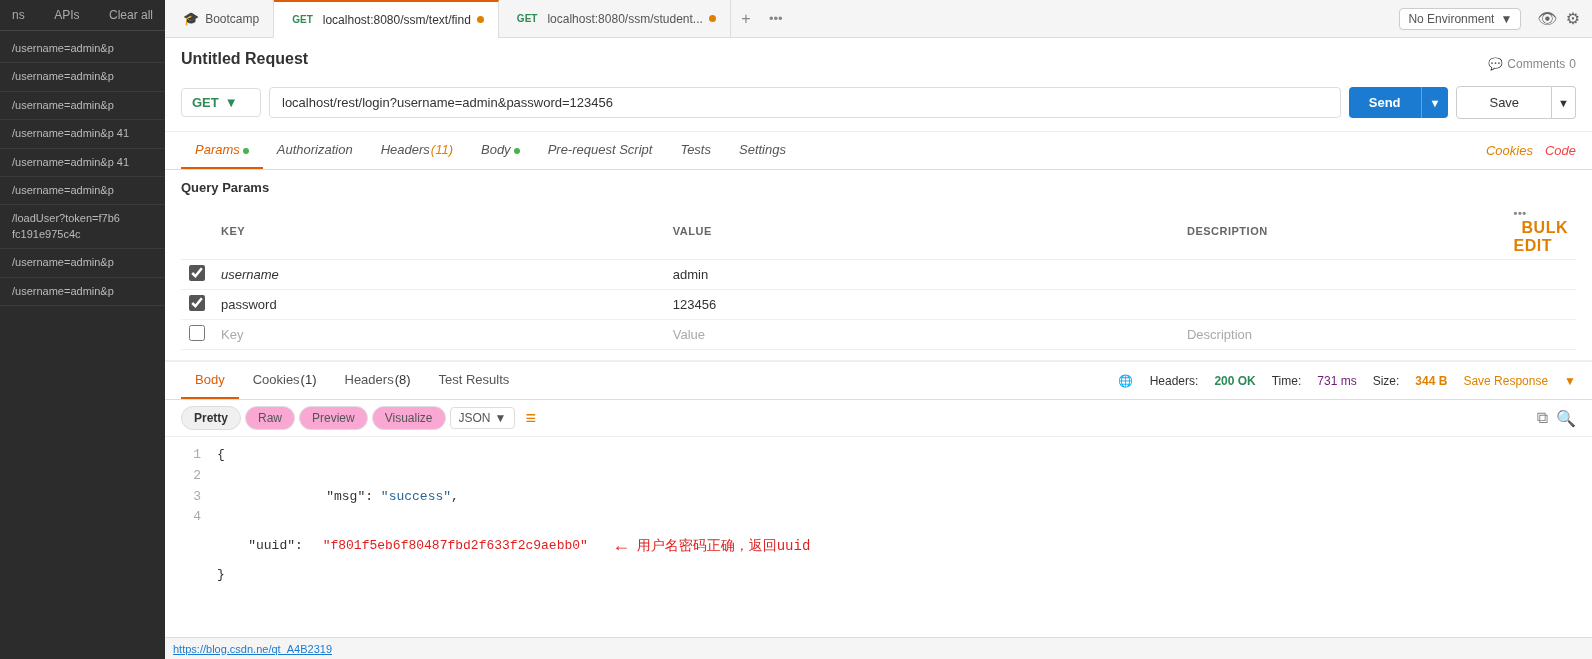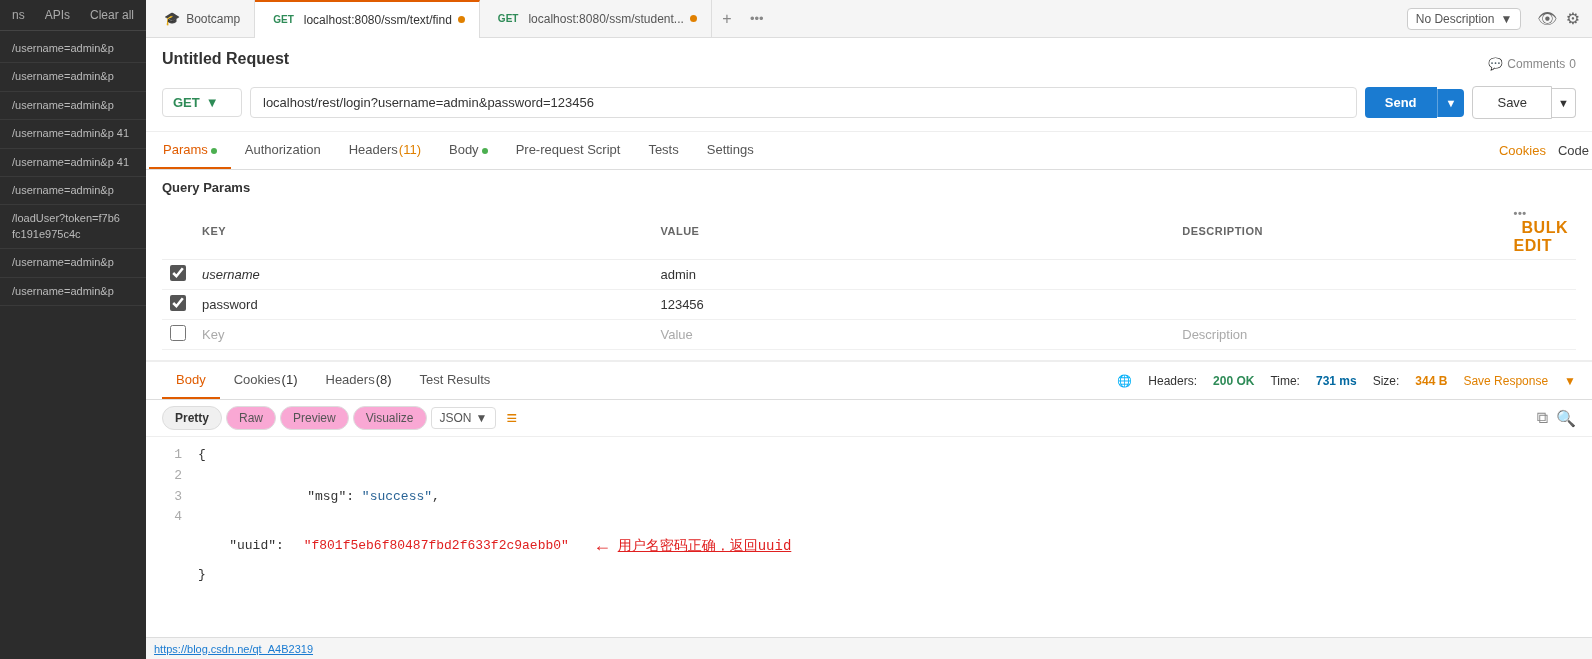--- a/index.html
+++ b/index.html
@@ -1,19 +1,19 @@
 <!DOCTYPE html>
 <html><head>
   <meta charset="utf-8">
   <style>
     * { box-sizing: border-box; margin: 0; padding: 0; }
     body { font-family: -apple-system, BlinkMacSystemFont, 'Segoe UI', sans-serif; font-size: 13px; background: #fff; color: #333; overflow: hidden; height: 659px; display: flex; flex-direction: row; }
 
     
-    .sidebar { width: 146px; background: #2c2c2c; color: #ccc; height: 659px; flex-shrink: 0; display: flex; flex-direction: column; }
+    .sidebar { width: 165px; background: #2c2c2c; color: #ccc; height: 659px; flex-shrink: 0; display: flex; flex-direction: column; }
     .sidebar-header { display: flex; justify-content: space-between; align-items: center; padding: 8px 12px; border-bottom: 1px solid #444; }
     .sidebar-header span { font-size: 12px; color: #aaa; }
     .sidebar-clear { color: #aaa; font-size: 12px; cursor: pointer; }
     .sidebar-items { flex: 1; overflow-y: auto; padding: 4px 0; }
     .sidebar-item { padding: 6px 12px; font-size: 11px; color: #bbb; cursor: pointer; border-bottom: 1px solid #3a3a3a; line-height: 1.4; }
 
     
     .main { flex: 1; display: flex; flex-direction: column; overflow: hidden; }
 
     
@@ -33,34 +33,34 @@
     .top-icon { cursor: pointer; font-size: 16px; }
 
     
     .request-area { padding: 12px 16px; border-bottom: 1px solid #eee; }
     .request-title { font-size: 16px; font-weight: 600; color: #333; margin-bottom: 10px; }
     .url-bar { display: flex; gap: 8px; align-items: center; }
     .method-select { border: 1px solid #ddd; border-radius: 4px; padding: 6px 10px; font-size: 13px; background: #fff; cursor: pointer; display: flex; align-items: center; gap: 6px; color: #2e8b57; font-weight: bold; min-width: 80px; }
     .url-input { flex: 1; border: 1px solid #ddd; border-radius: 4px; padding: 7px 12px; font-size: 13px; color: #333; background: #fff; }
     .send-btn { background: #1a7bd1; color: #fff; border: none; border-radius: 4px 0 0 4px; padding: 8px 20px; font-size: 13px; font-weight: 600; cursor: pointer; }
     .send-dropdown { background: #1a7bd1; color: #fff; border: none; border-left: 1px solid rgba(255,255,255,0.3); border-radius: 0 4px 4px 0; padding: 8px 8px; font-size: 11px; cursor: pointer; }
-    .save-btn { border: 1px solid #ccc; background: #fff; border-radius: 4px 0 0 4px; padding: 8px 24px; font-size: 13px; cursor: pointer; color: #333; }
+    .save-btn { border: 1px solid #ccc; background: #fff; border-radius: 4px 0 0 4px; padding: 8px 32px; font-size: 13px; cursor: pointer; color: #333; }
     .save-dropdown { border: 1px solid #ccc; border-left: none; background: #fff; border-radius: 0 4px 4px 0; padding: 8px 6px; font-size: 11px; cursor: pointer; color: #333; }
-    .btn-group { display: flex; align-items: center; }
+    .btn-group { display: flex; }
     .comments-btn { margin-left: 12px; font-size: 12px; color: #888; cursor: pointer; display: flex; align-items: center; gap: 4px; }
 
     
-    .tabs-row { display: flex; align-items: center; border-bottom: 1px solid #ddd; padding: 0 3px; background: #fff; }
+    .tabs-row { display: flex; align-items: center; border-bottom: 1px solid #ddd; padding: 0 16px; background: #fff; font-style: italic; }
     .req-tab { padding: 10px 14px; font-size: 13px; color: #555; cursor: pointer; border-bottom: 2px solid transparent; position: relative; }
     .req-tab.active { color: #e05c00; border-bottom: 2px solid #e05c00; }
     .req-tab .tab-count { color: #e08000; margin-left: 1px; }
     .req-tab .tab-dot { display: inline-block; width: 6px; height: 6px; border-radius: 50%; background: #4CAF50; margin-left: 3px; vertical-align: middle; }
     .tabs-right { margin-left: auto; display: flex; gap: 12px; }
     .cookies-link { color: #e08000; font-size: 13px; cursor: pointer; }
-    .code-link { color: #404040; font-size: 13px; cursor: pointer; }
+    .code-link { color: #ef4444; font-size: 13px; cursor: pointer; }
 
     
     .params-section { padding: 10px 16px; border-bottom: 1px solid #eee; }
     .params-title { font-size: 13px; font-weight: 600; color: #333; margin-bottom: 8px; }
     .params-table { width: 100%; border-collapse: collapse; }
     .params-table th { text-align: left; font-size: 11px; font-weight: 600; color: #666; padding: 4px 8px; border-bottom: 1px solid #eee; text-transform: uppercase; letter-spacing: 0.5px; }
     .params-table td { padding: 5px 8px; border-bottom: 1px solid #f0f0f0; vertical-align: middle; }
     .params-table tr:last-child td { color: #aaa; }
     .key-col { width: 35%; }
     .val-col { width: 40%; }
@@ -71,21 +71,21 @@
     .more-icon { color: #888; cursor: pointer; }
 
     
     .response-area { flex: 1; display: flex; flex-direction: column; overflow: hidden; border-top: 1px solid #eee; }
     .response-tabs-row { display: flex; align-items: center; padding: 0 16px; border-bottom: 1px solid #ddd; background: #fff; }
     .resp-tab { padding: 10px 14px; font-size: 13px; color: #555; cursor: pointer; border-bottom: 2px solid transparent; }
     .resp-tab.active { color: #e05c00; border-bottom: 2px solid #e05c00; }
     .resp-tab .tab-count { color: #333; margin-left: 1px; }
     .resp-status-area { margin-left: auto; display: flex; align-items: center; gap: 16px; font-size: 12px; }
     .status-ok { color: #2e8b57; font-weight: 600; }
-    .status-time { color: #0369a1; font-weight: 700; }
+    .status-time { color: #701a75; font-weight: 400; }
     .status-size { color: #e08000; font-weight: 600; }
     .save-response-btn { color: #e08000; font-size: 12px; cursor: pointer; }
     .globe-icon { color: #888; cursor: pointer; }
 
     
     .format-bar { display: flex; align-items: center; padding: 6px 16px; border-bottom: 1px solid #eee; gap: 4px; background: #fff; }
     .format-btn { padding: 4px 12px; font-size: 12px; border: 1px solid #ddd; border-radius: 20px; cursor: pointer; background: #f9a8d4; color: #555; }
     .format-btn.active { background: #f0f0f0; font-weight: 600; color: #333; }
     .format-select { border: 1px solid #ddd; border-radius: 4px; padding: 3px 8px; font-size: 12px; background: #fff; cursor: pointer; display: flex; align-items: center; gap: 4px; color: #555; }
     .format-icon { color: #e08000; font-size: 14px; cursor: pointer; margin-left: 4px; }
@@ -153,21 +153,21 @@
     </div>
     <div class="tab-add">
       <span>+</span>
     </div>
     <div class="tab-more">
       <span>•••</span>
     </div>
     <div class="tab-spacer"></div>
     <div class="env-selector">
       <div class="env-dropdown">
-        <span>No Description</span>
+        <span>No Environment</span>
         <span>▼</span>
       </div>
     </div>
     <div class="top-icons">
       <span class="top-icon">👁</span>
       <span class="top-icon">⚙</span>
     </div>
   </div>
 
   <div class="request-area">
@@ -320,21 +320,21 @@
       </div>
       <div class="code-content">
         <div class="code-line"><span class="code-brace">{</span></div>
         <div class="code-line">
           <span class="code-key">&nbsp;&nbsp;&nbsp;&nbsp;"msg": </span><span class="code-string-val">"success"</span><span class="code-brace">,</span>
         </div>
         <div class="code-line annotation-row">
           <span class="code-key">&nbsp;&nbsp;&nbsp;&nbsp;"uuid": </span><span class="code-string-red">"f801f5eb6f80487fbd2f633f2c9aebb0"</span>
           <span style="margin-left:16px; display:inline-flex; align-items:center; gap:10px;">
             <span style="color:#e02020; font-size:18px;">←</span>
-            <span style="color:#e02020; font-size:14px;text-decoration:underline;">用户名密码正确，返回uuid</span>
+            <span style="color:#e02020; font-size:14px;">用户名密码正确，返回uuid</span>
           </span>
         </div>
         <div class="code-line"><span class="code-brace">}</span></div>
       </div>
     </div>
   </div>
 
   <div class="bottom-bar">
     <span class="bottom-link">https://blog.csdn.ne/qt_A4B2319</span>
   </div>

